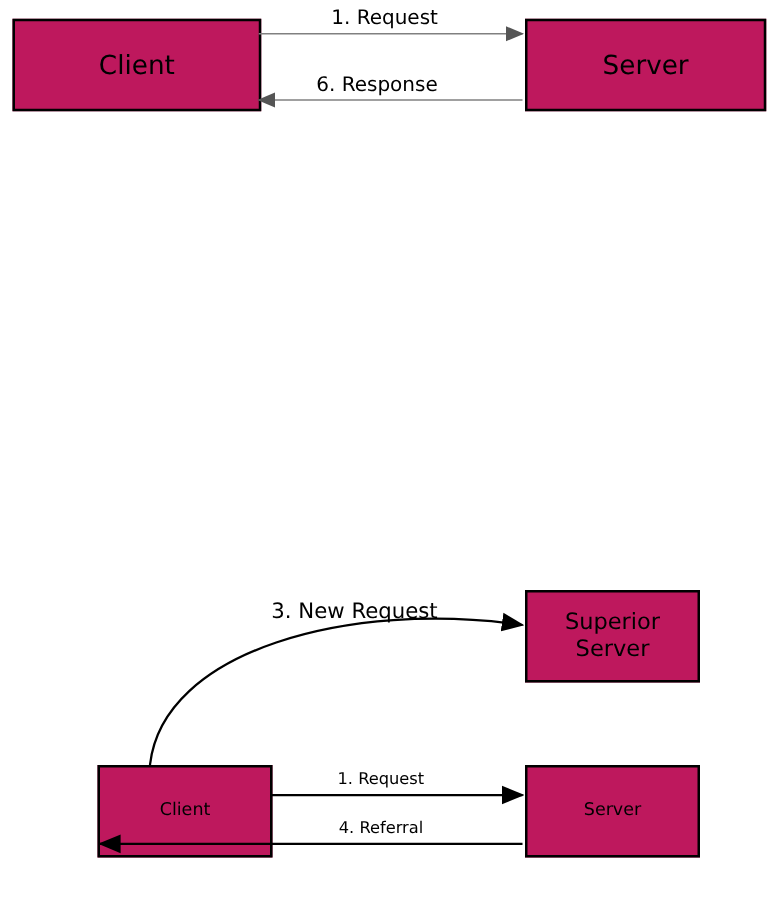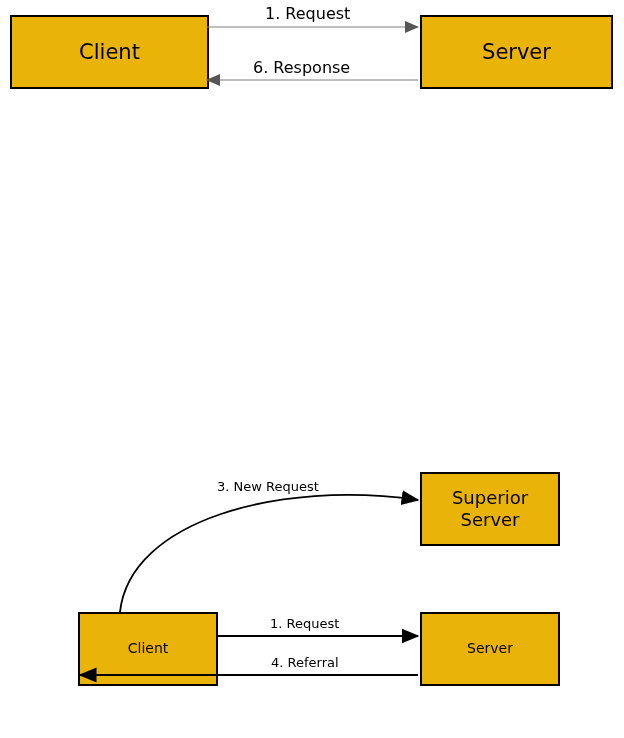--- a/index.html
+++ b/index.html
@@ -9,21 +9,21 @@
     height: 738px;
     background: #ffffff;
     font-family: "DejaVu Sans", Verdana, Geneva, sans-serif;
     font-size: 14px;
     color: #000000;
     position: relative;
   }
   .box {
     position: absolute;
     border: 2px solid #000000;
-    background: #eab308;
+    background: #be185d;
     display: flex;
     align-items: center;
     justify-content: center;
     text-align: center;
     line-height: 1.25;
   }
   .label {
     position: absolute;
     white-space: nowrap;
   }
@@ -41,21 +41,21 @@
   #server1  { left: 420px; top: 15px; width: 189px; height: 70px; font-size: 21px; }
   #lbl-req1 { left: 265px; top: 4px;  font-size: 16px; }
   #lbl-res1 { left: 253px; top: 58px; font-size: 16px; }
 
   
   #client2   { left: 78px;  top: 612px; width: 136px; height: 70px; font-size: 14px; }
   #server2   { left: 420px; top: 612px; width: 136px; height: 70px; font-size: 14px; }
   #superior  { left: 420px; top: 472px; width: 136px; height: 70px; font-size: 18px; }
   #lbl-req2  { left: 270px; top: 616px; font-size: 13px; }
   #lbl-ref2  { left: 271px; top: 655px; font-size: 13px; }
-  #lbl-new3  { left: 217px; top: 479px; font-size: 13px; }
+  #lbl-new3  { left: 217px; top: 479px; font-size: 17px; }
 </style>
 </head>
 <body>
 
 <div id="client1" class="box">
   <span>Client</span>
 </div>
 
 <div id="server1" class="box">
   <span>Server</span>

